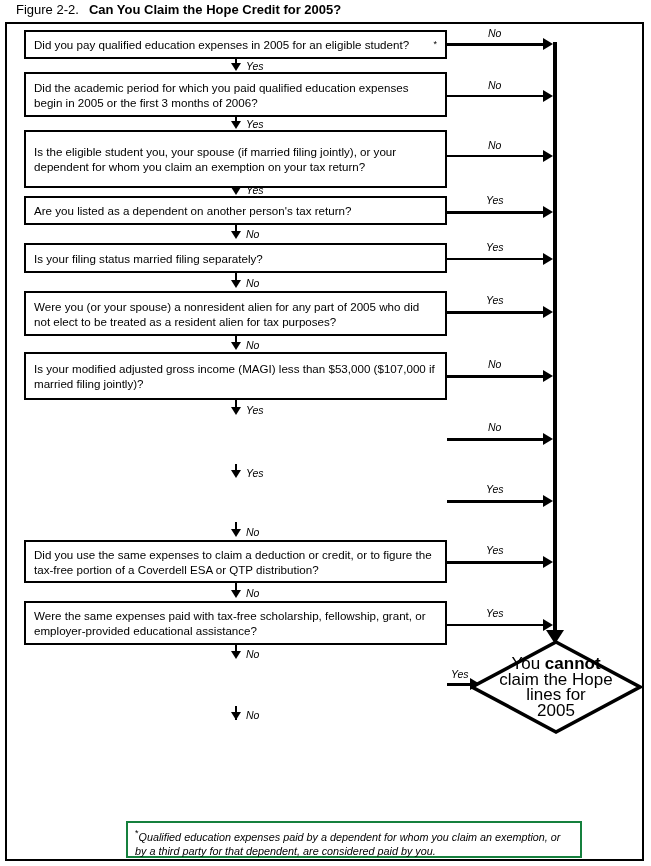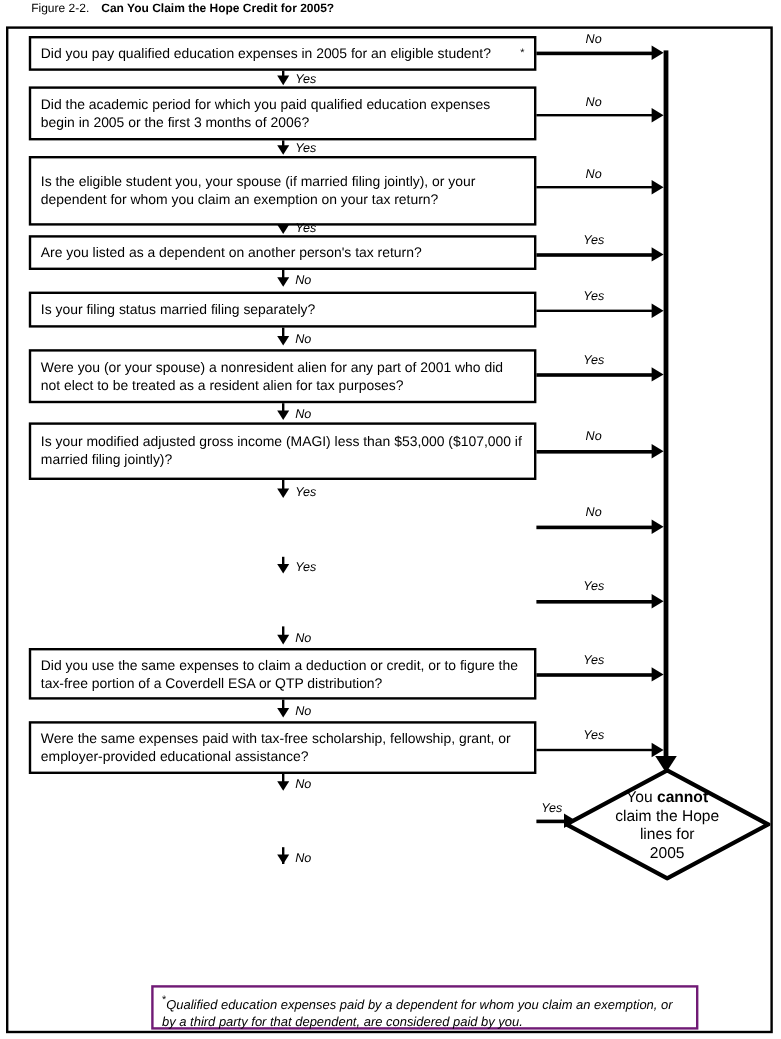--- a/index.html
+++ b/index.html
@@ -14,25 +14,25 @@
   #page {
     position: relative;
     width: 651px;
     height: 866px;
     background: #ffffff;
     overflow: hidden;
   }
   
   #figure-title {
     position: absolute;
-    left: 26px;
+    left: 16px;
     top: 2px;
     width: 620px;
     height: 18px;
-    font-size: 10px;
+    font-size: 13px;
     white-space: nowrap;
   }
   #figure-title .fig-label {
     font-weight: normal;
   }
   #figure-title .fig-heading {
     font-weight: bold;
     margin-left: 10px;
   }
   
@@ -142,34 +142,34 @@
   .diamond-text {
     position: absolute;
     left: 0;
     top: 0;
     width: 100%;
     height: 100%;
     display: flex;
     flex-direction: column;
     align-items: center;
     justify-content: center;
-    font-size: 13px;
+    font-size: 17px;
     line-height: 15.5px;
     text-align: center;
     pointer-events: none;
   }
   .diamond-text b { font-weight: bold; }
   
   #footnote-box {
     position: absolute;
     left: 126px;
     top: 821px;
     width: 456px;
     height: 37px;
-    border: 2px solid #701a75;
+    border: 2px solid #15803d;
     box-sizing: border-box;
     background: #fff;
     padding: 3px 7px 0 7px;
     font-size: 10.8px;
     line-height: 14px;
     font-style: italic;
   }
   #footnote-box .fstar {
     font-size: 9px;
     vertical-align: super;
@@ -197,21 +197,21 @@
   <div class="qbox" style="top:196px;height:29px;">
     <span class="qtext">Are you listed as a dependent on another person's tax return?</span>
   </div>
   <div class="qbox" style="top:130px;height:58px;">
     <span class="qtext">Is the eligible student you, your spouse (if married filing jointly), or your dependent for whom you claim an exemption on your tax return?</span>
   </div>
   <div class="qbox" style="top:243px;height:30px;">
     <span class="qtext">Is your filing status married filing separately?</span>
   </div>
   <div class="qbox" style="top:291px;height:45px;">
-    <span class="qtext">Were you (or your spouse) a nonresident alien for any part of 2001 who did not elect to be treated as a resident alien for tax purposes?</span>
+    <span class="qtext">Were you (or your spouse) a nonresident alien for any part of 2005 who did not elect to be treated as a resident alien for tax purposes?</span>
   </div>
   <div class="qbox" style="top:352px;height:48px;">
     <span class="qtext">Is your modified adjusted gross income (MAGI) less than $53,000 ($107,000 if married filing jointly)?</span>
   </div>
   <div class="qbox" style="top:540px;height:43px;">
     <span class="qtext">Did you use the same expenses to claim a deduction or credit, or to figure the tax-free portion of a Coverdell ESA or QTP distribution?</span>
   </div>
   <div class="qbox" style="top:601px;height:44px;">
     <span class="qtext">Were the same expenses paid with tax-free scholarship, fellowship, grant, or employer-provided educational assistance?</span>
   </div>

